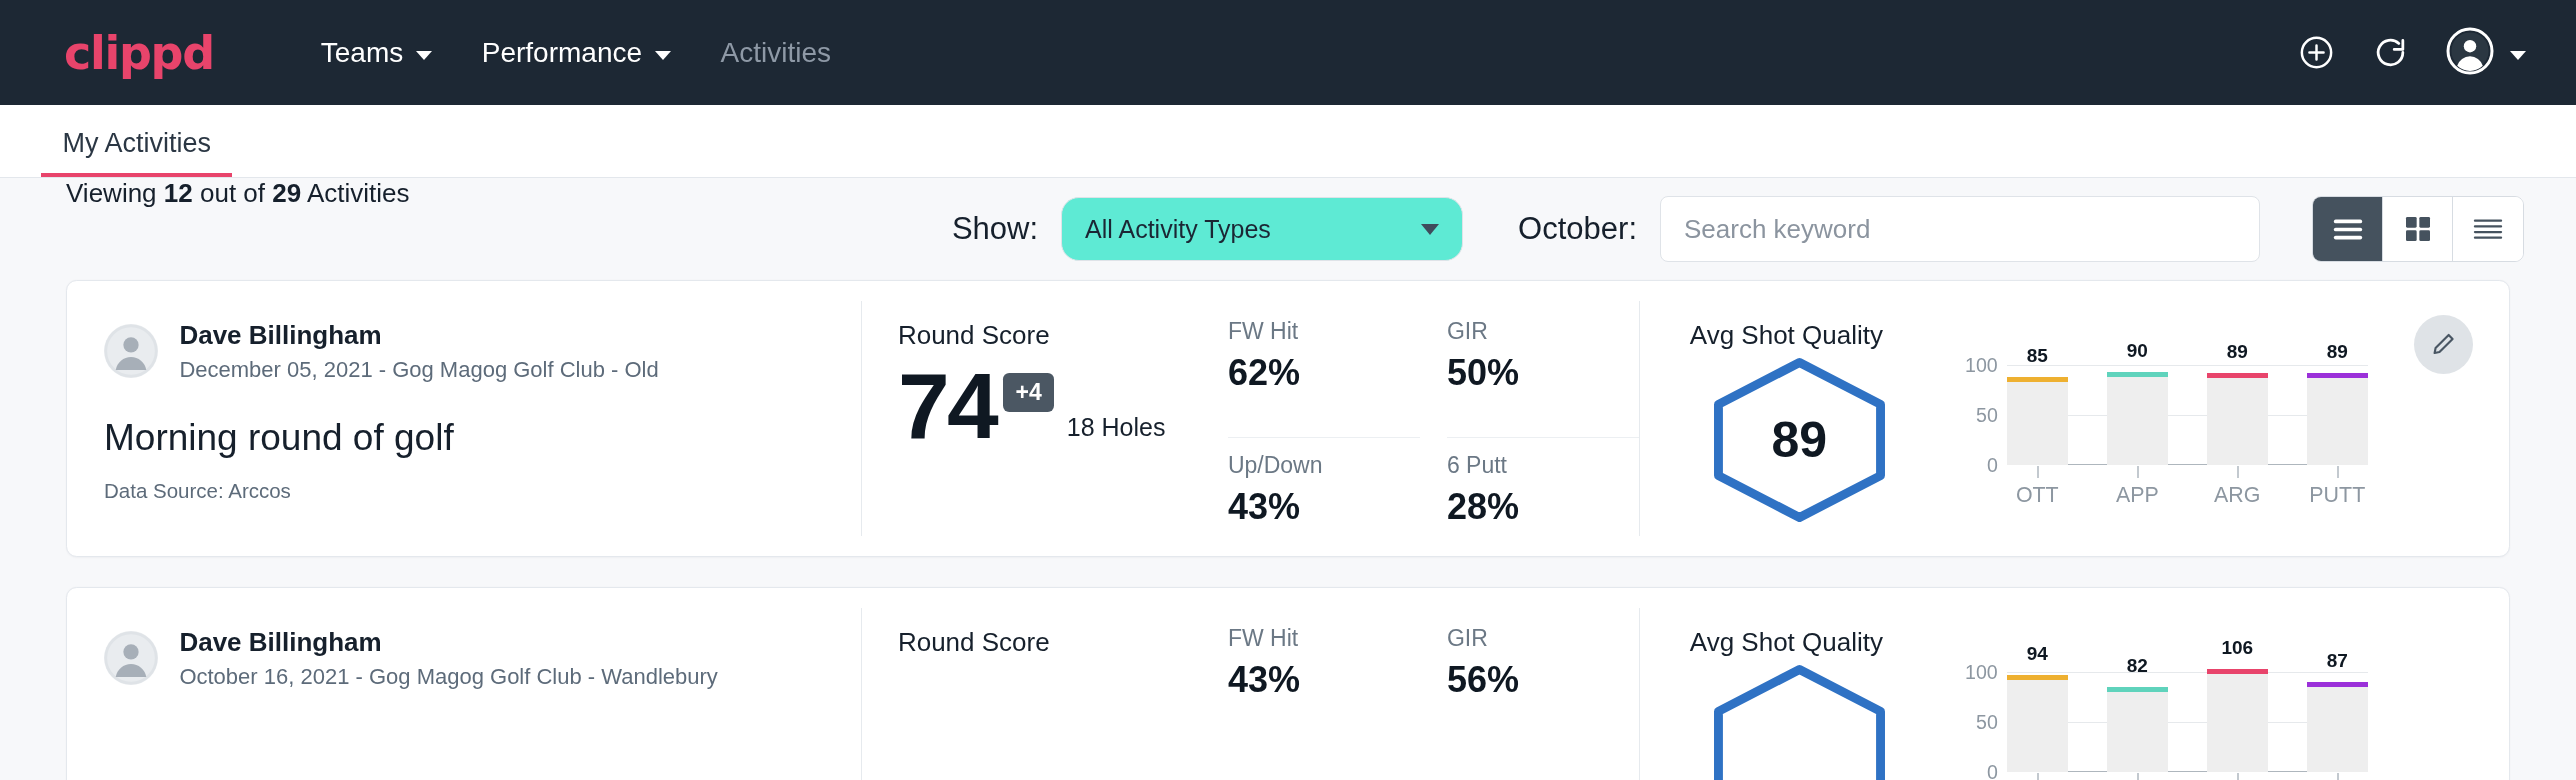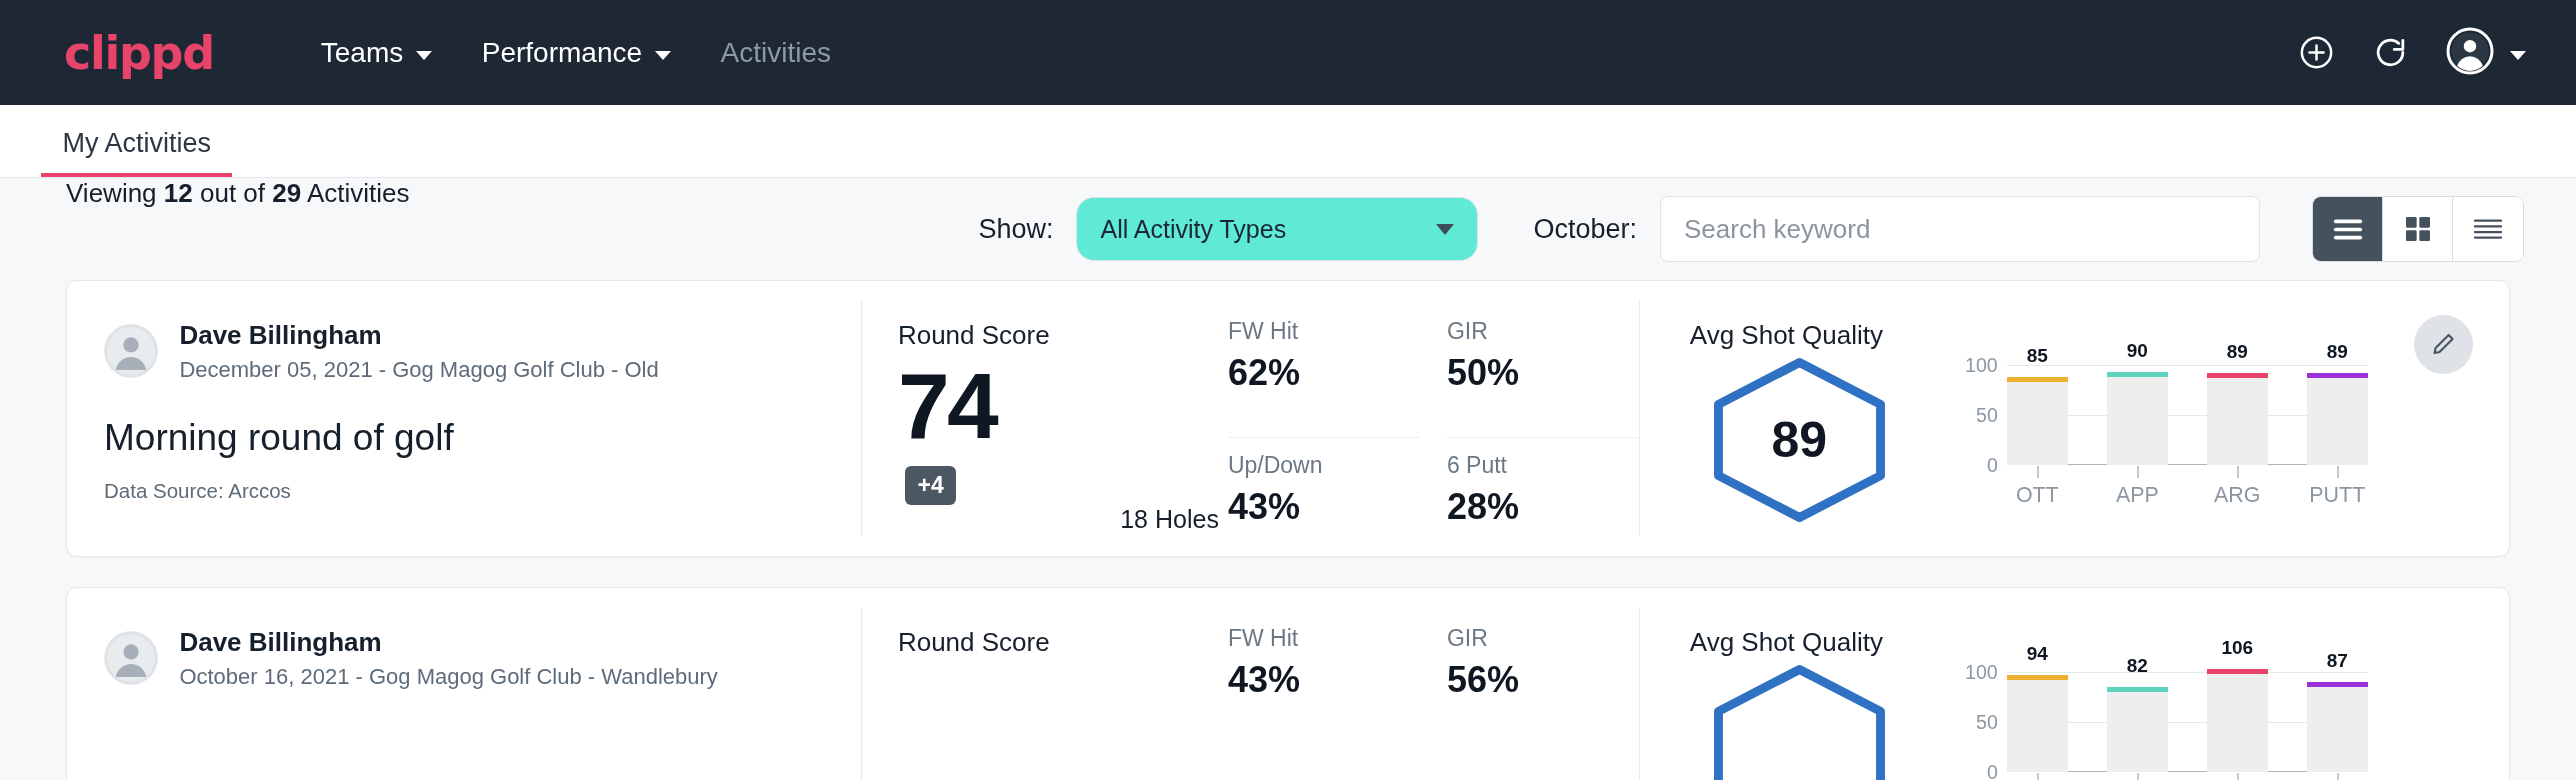--- a/index.html
+++ b/index.html
@@ -75,21 +75,21 @@
   
   .toolbar {
     height: 102px;
     display: flex;
     padding: 0 52px 0 66px;
     background: #f7f8fa;
   }
   .viewing { font-size: 26px; color: #16202c; white-space: nowrap; }
   .viewing b { font-weight: 700; }
   .toolbar-mid { margin-left: auto; display: flex; align-items: center; }
-  .lbl { font-size: 27px; color: #16202c; margin-right: 23px; white-space: nowrap; }
+  .lbl { font-size: 31px; color: #16202c; margin-right: 23px; white-space: nowrap; }
   .select {
     width: 402px; height: 64px;
     background: #5eead4;
     border: 0.9px solid #dfe3e8;
     border-radius: 18px;
     display: flex; align-items: center;
     padding: 0 23px;
     font-size: 25px; color: #1b2634;
     cursor: pointer;
     margin-right: 55px;
@@ -154,21 +154,21 @@
     overflow: hidden; flex: none;
   }
   .pname { font-size: 26px; font-weight: 700; color: #16202c; line-height: 1.2; }
   .pmeta { font-size: 22px; color: #5d6b7a; margin-top: 5.4px; }
   .ctitle { font-size: 37px; color: #16202c; margin-top: 34px; font-weight: 400; }
   .csrc { font-size: 20.5px; color: #5d6b7a; margin-top: 20px; }
 
   .col-score { width: 357px; padding: 39px 0 0 36px; }
   .sec-label { font-size: 26px; color: #16202c; }
   .bigscore {
-    display: flex; align-items: flex-start; margin-top: 9px; flex-direction: column;
+    display: flex; align-items: flex-start; margin-top: 9px;
   }
   .bigscore .num {
     font-size: 93px; font-weight: 700; color: #0f1822; line-height: 1.0;
     letter-spacing: -2.7px;
   }
   .badge {
     background: #4b5763; color: #fff;
     font-size: 23px; font-weight: 700;
     border-radius: 6.2px;
     padding: 6.2px 12.5px;

